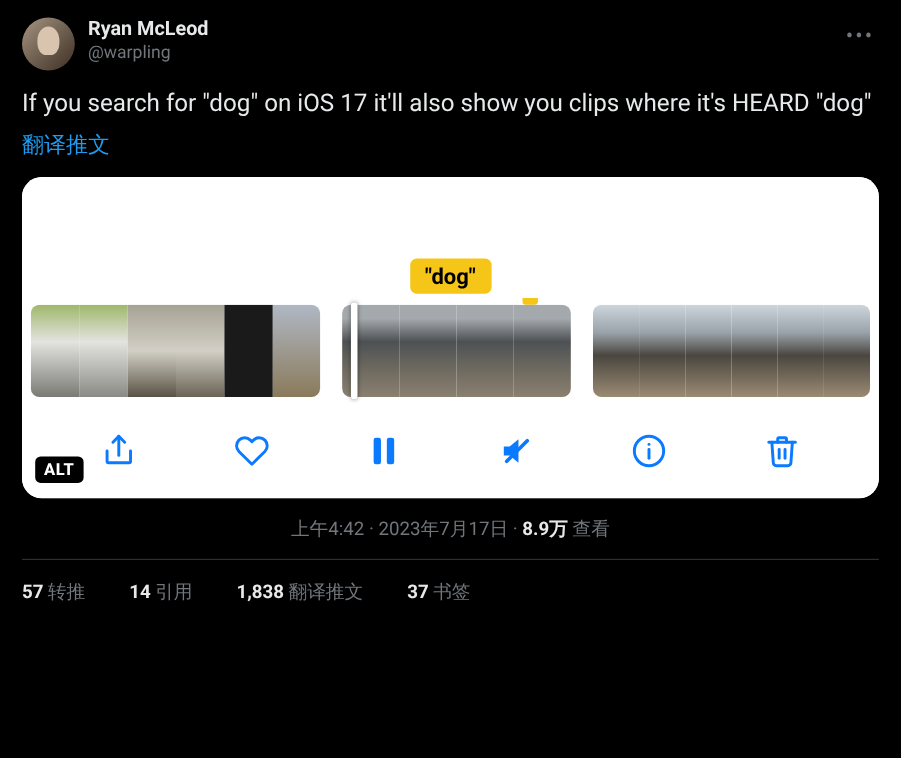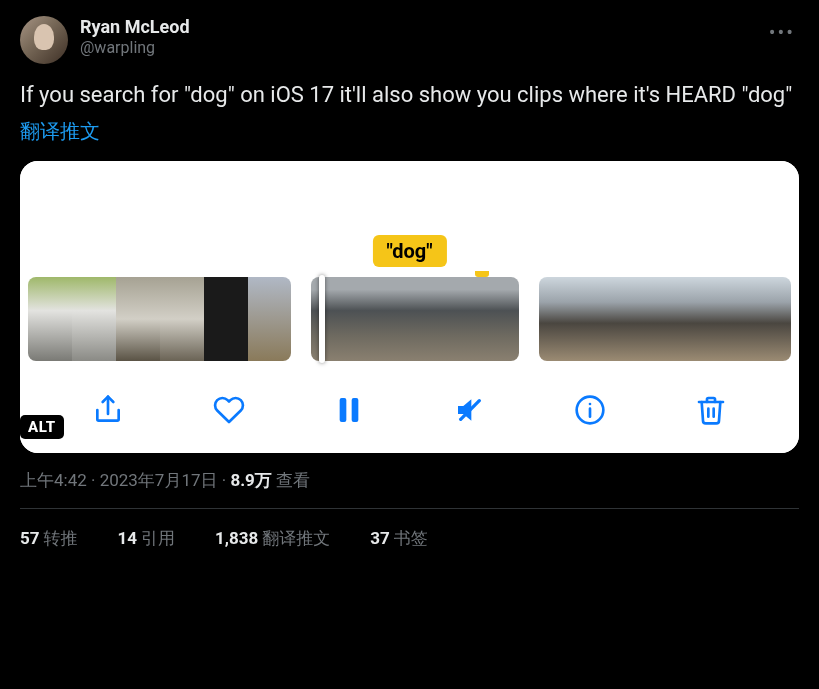--- a/index.html
+++ b/index.html
@@ -155,34 +155,35 @@
     color: #0a7aff;
     width: 40px;
     height: 40px;
     display: flex;
     align-items: center;
     justify-content: center;
   }
   .tool-btn svg { width: 32px; height: 32px; }
   .alt-badge {
     position: absolute;
-    left: 0;
+    left: 12px;
     bottom: 14px;
     background: #000;
     color: #fff;
     font-size: 15px;
     font-weight: 800;
     padding: 3px 8px;
     border-radius: 5px;
     letter-spacing: 0.5px;
   }
   .meta-line {
     color: #71767b;
     font-size: 17px;
     margin-bottom: 16px;
+    text-align: center;
   }
   .meta-line .views-num {
     color: #e7e9ea;
     font-weight: 700;
   }
   .divider {
     border: none;
     border-top: 1px solid #2f3336;
     margin: 0;
   }

